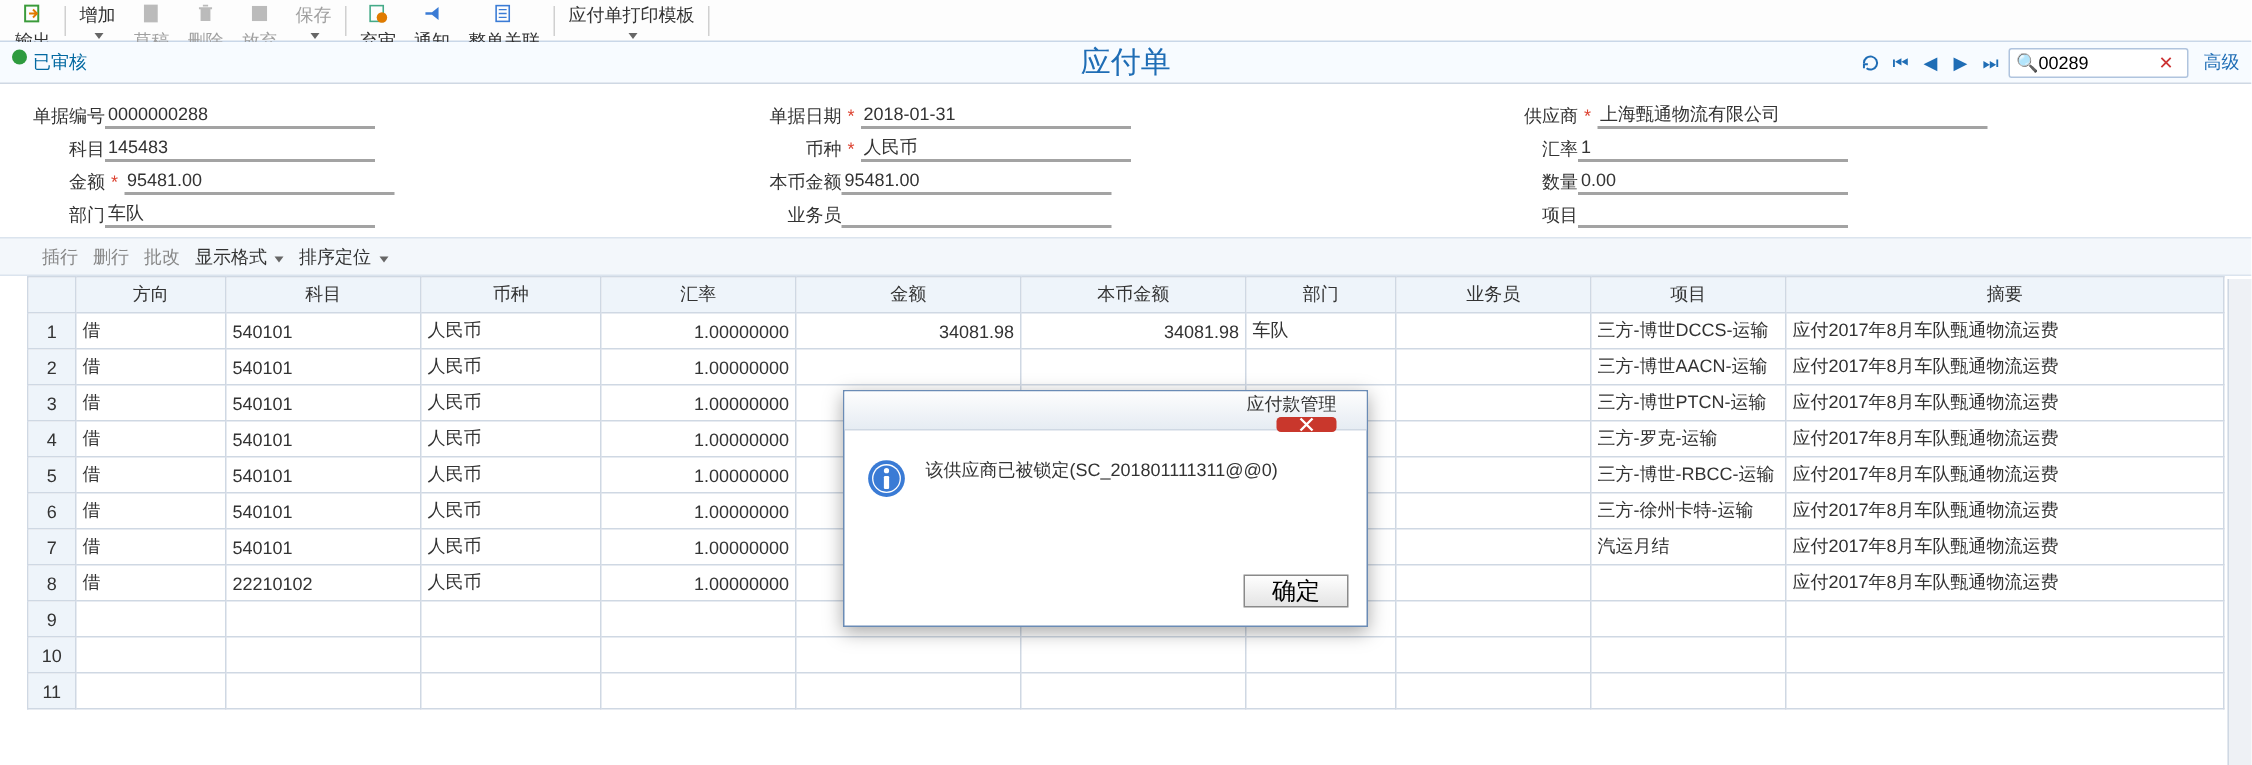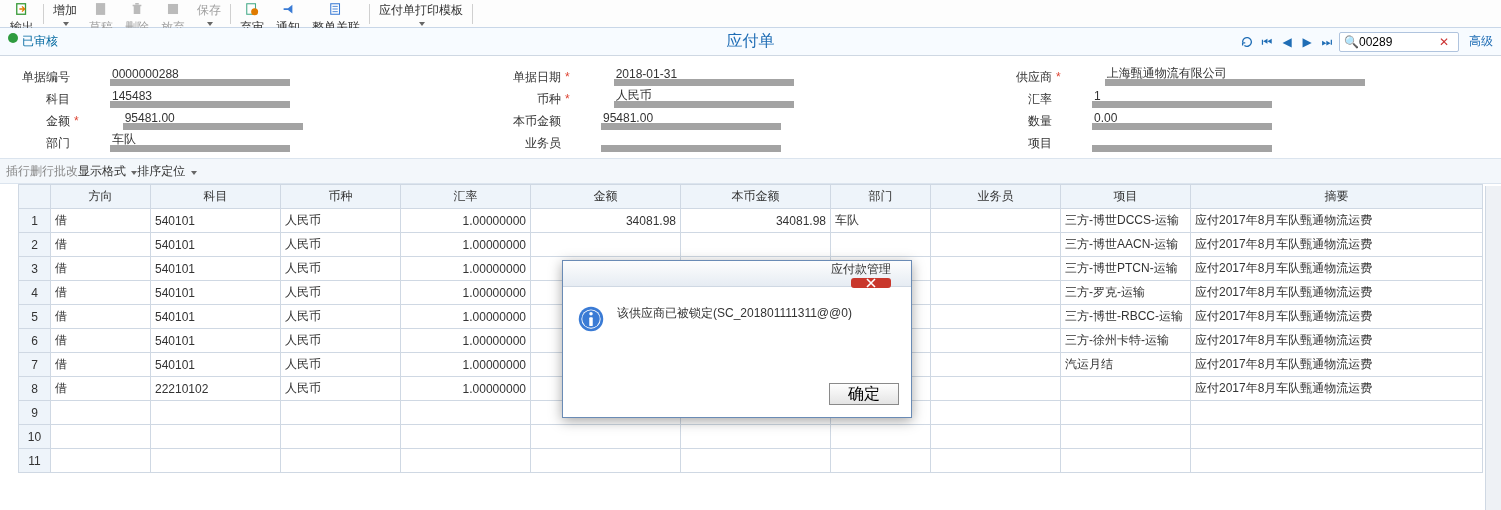--- a/index.html
+++ b/index.html
@@ -11,38 +11,38 @@
   .tb-sep { width: 1px; height: 20px; background: #d0d0d0; margin: 0 3px; }
   .tb-icon { width: 14px; height: 14px; display: inline-block; }
   .caret { display:inline-block; width:0; height:0; border-left:3px solid transparent; border-right:3px solid transparent; border-top:4px solid #666; margin-left:2px; }
   .disabled { color: #a0a0a0; }
   .disabled .tb-icon svg * { stroke:#bbb !important; fill:#bbb !important; }
   
   
   .status-row { height: 28px; display:flex; align-items:center; padding:0 8px; border-bottom:1px solid #cfd8e3; position:relative; background:#f7fbff; }
   .status-badge { display:flex; align-items:flex-start; gap:4px; color:#0369a1; font-size:12px; }
   .status-dot { width:10px; height:10px; border-radius:50%; background:#2e9b3f; }
-  .doc-title { position:absolute; left:50%; transform:translateX(-50%); color:#1f6db5; font-size:16px; font-weight:500;text-align:right; }
+  .doc-title { position:absolute; left:50%; transform:translateX(-50%); color:#1f6db5; font-size:20px; font-weight:500;text-align:right; }
   .nav-right { margin-left:auto; display:flex; align-items:center; gap:4px; }
   .nav-icon { width:16px; height:16px; cursor:pointer; display:flex; align-items:center; justify-content:center; color:#1f6db5; }
   .search-box { display:flex; align-items:center; border:1px solid #b0c4de; border-radius:2px; height:20px; padding:0 4px; background:#fff; width:120px; }
   .search-box input { border:none; outline:none; font-size:12px; width:80px; }
   .adv-link { color:#1f6db5; cursor:pointer; margin-left:6px; }
   
   
   .form-area { padding: 10px 14px 4px; }
   .form-row { display:flex; }
   .form-col { flex:1; display:flex; align-items:center; height:22px; }
   .form-label { width:56px; text-align:right; color:#333; }
   .req { color:#d43; margin:0 4px; }
-  .form-val { border-bottom:7px solid #a3a3a3; flex:0 0 auto; min-width:180px; padding:0 2px; height:18px; display:flex; align-items:center;margin-left:40px; }
+  .form-val { border-bottom:2px solid #a3a3a3; flex:0 0 auto; min-width:180px; padding:0 2px; height:18px; display:flex; align-items:center; }
   .form-val.wide { min-width:260px; }
   
   
-  .tbl-tb { height:26px; display:flex; align-items:center; padding:0 6px; gap:0; background:#f3f7fb; border-top:1px solid #dbe4ee; border-bottom:1px solid #dbe4ee; color:#888; }
+  .tbl-tb { height:26px; display:flex; align-items:center; padding:0 28px; gap:10px; background:#f3f7fb; border-top:1px solid #dbe4ee; border-bottom:1px solid #dbe4ee; color:#888; }
   .tbl-tb .lnk { cursor:pointer; }
   .tbl-tb .active { color:#333; }
   
   
   .grid-wrap { position:relative; padding:0 18px; }
   table.grid { border-collapse:collapse; width:100%; table-layout:fixed; }
   table.grid th, table.grid td { border:1px solid #cfd8e3; height:24px; padding:0 4px; font-size:12px; overflow:hidden; white-space:nowrap; text-overflow:ellipsis; }
   table.grid th { background:#eef4fa; font-weight:normal; color:#333; text-align:center; }
   table.grid td.rn { background:#eef4fa; text-align:center; color:#333; }
   table.grid td.num { text-align:right; }

